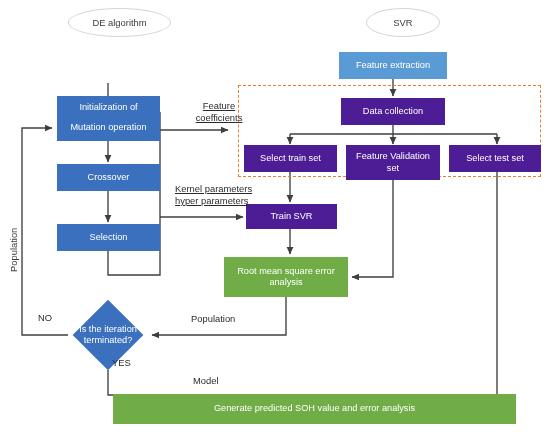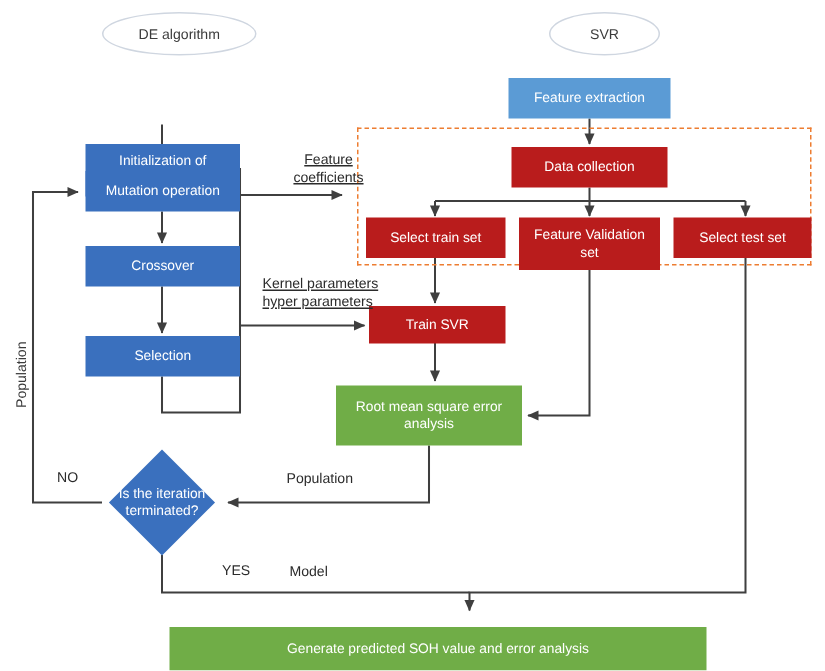--- a/index.html
+++ b/index.html
@@ -29,21 +29,21 @@
     text-align: center;
     color: #ffffff;
     font-size: 9.2px;
     line-height: 11.5px;
     box-sizing: border-box;
     padding: 1px 3px;
     z-index: 3;
   }
   .node.blue   { background: #3a70be; }
   .node.ltblue { background: #5b9bd5; }
-  .node.orange { background: #b91c1c; }
+  .node.orange { background: #4c1d95; }
   .node.green  { background: #70ad47; }
 
   .ellipse {
     position: absolute;
     display: flex;
     align-items: center;
     justify-content: center;
     border: 1px solid #cfd6e0;
     border-radius: 50%;
     background: #ffffff;
@@ -197,21 +197,21 @@
   </div>
 
   <div class="node orange" style="left:246px; top:204px; width:91px; height:25px;">
     <span>Train SVR</span>
   </div>
 
   <div class="node green" style="left:224px; top:257px; width:124px; height:40px;">
     <span>Root mean square error analysis</span>
   </div>
 
-  <div class="node green" style="left:113px; top:418px; width:358px; height:30px;">
+  <div class="node green" style="left:113px; top:394px; width:403px; height:30px;">
     <span>Generate predicted SOH value and error analysis</span>
   </div>
 
   <div class="diamond-wrap" style="left:83px; top:310px; width:50px; height:50px;">
     <div class="diamond-shape"></div>
     <div class="diamond-label">Is the iteration terminated?</div>
   </div>
 
   <div class="edge-label multi" style="left:183px; top:100px; width:72px;">
     <span>Feature</span><br>
@@ -220,21 +220,21 @@
 
   <div class="edge-label multi" style="left:175px; top:183px; width:100px; text-align:left;">
     <span>Kernel parameters</span><br>
     <span>hyper parameters</span>
   </div>
 
   <div class="edge-label" style="left:38px; top:312px;">
     <span>NO</span>
   </div>
 
-  <div class="edge-label" style="left:112px; top:374px;margin-left:36px;">
+  <div class="edge-label" style="left:112px; top:357px;">
     <span>YES</span>
   </div>
 
   <div class="edge-label" style="left:191px; top:313px;">
     <span>Population</span>
   </div>
 
   <div class="edge-label" style="left:193px; top:375px;">
     <span>Model</span>
   </div>

